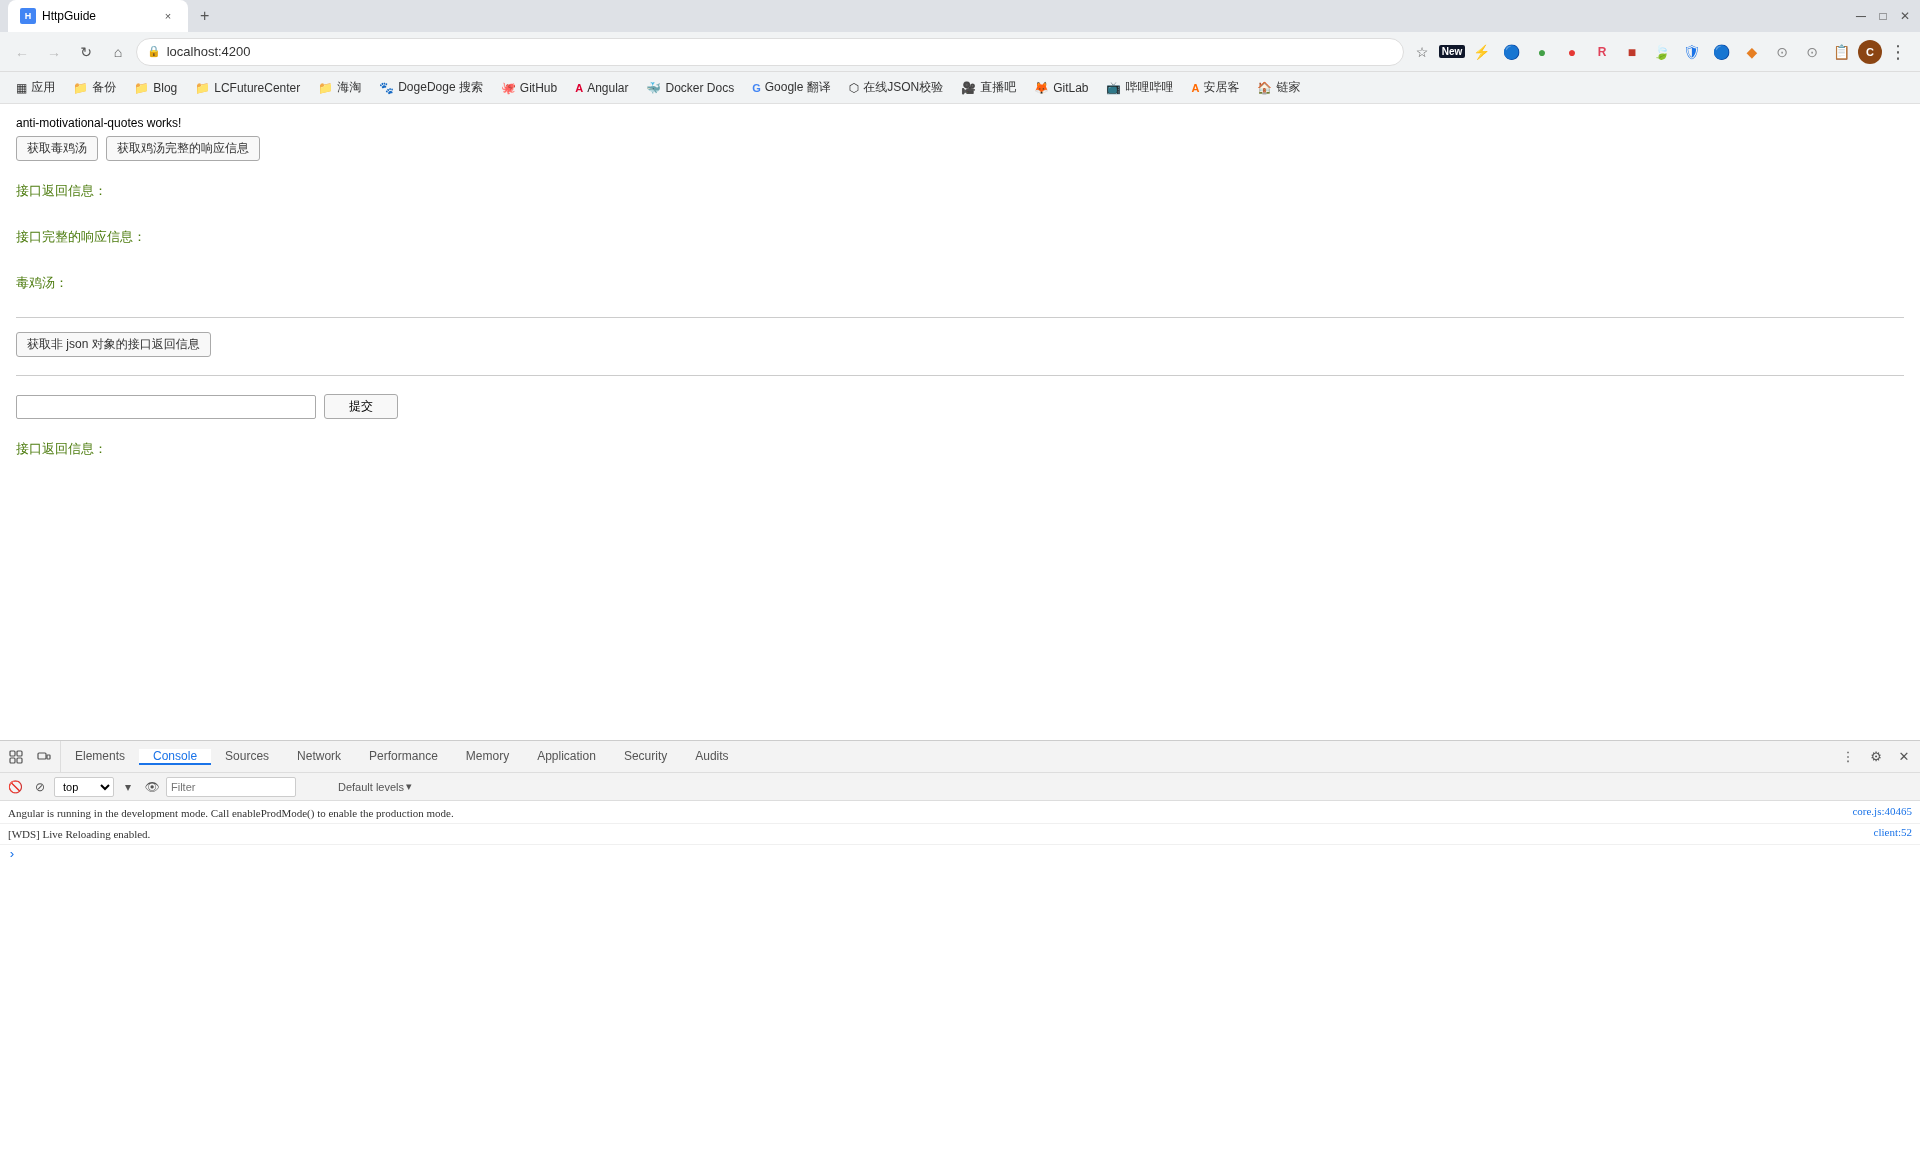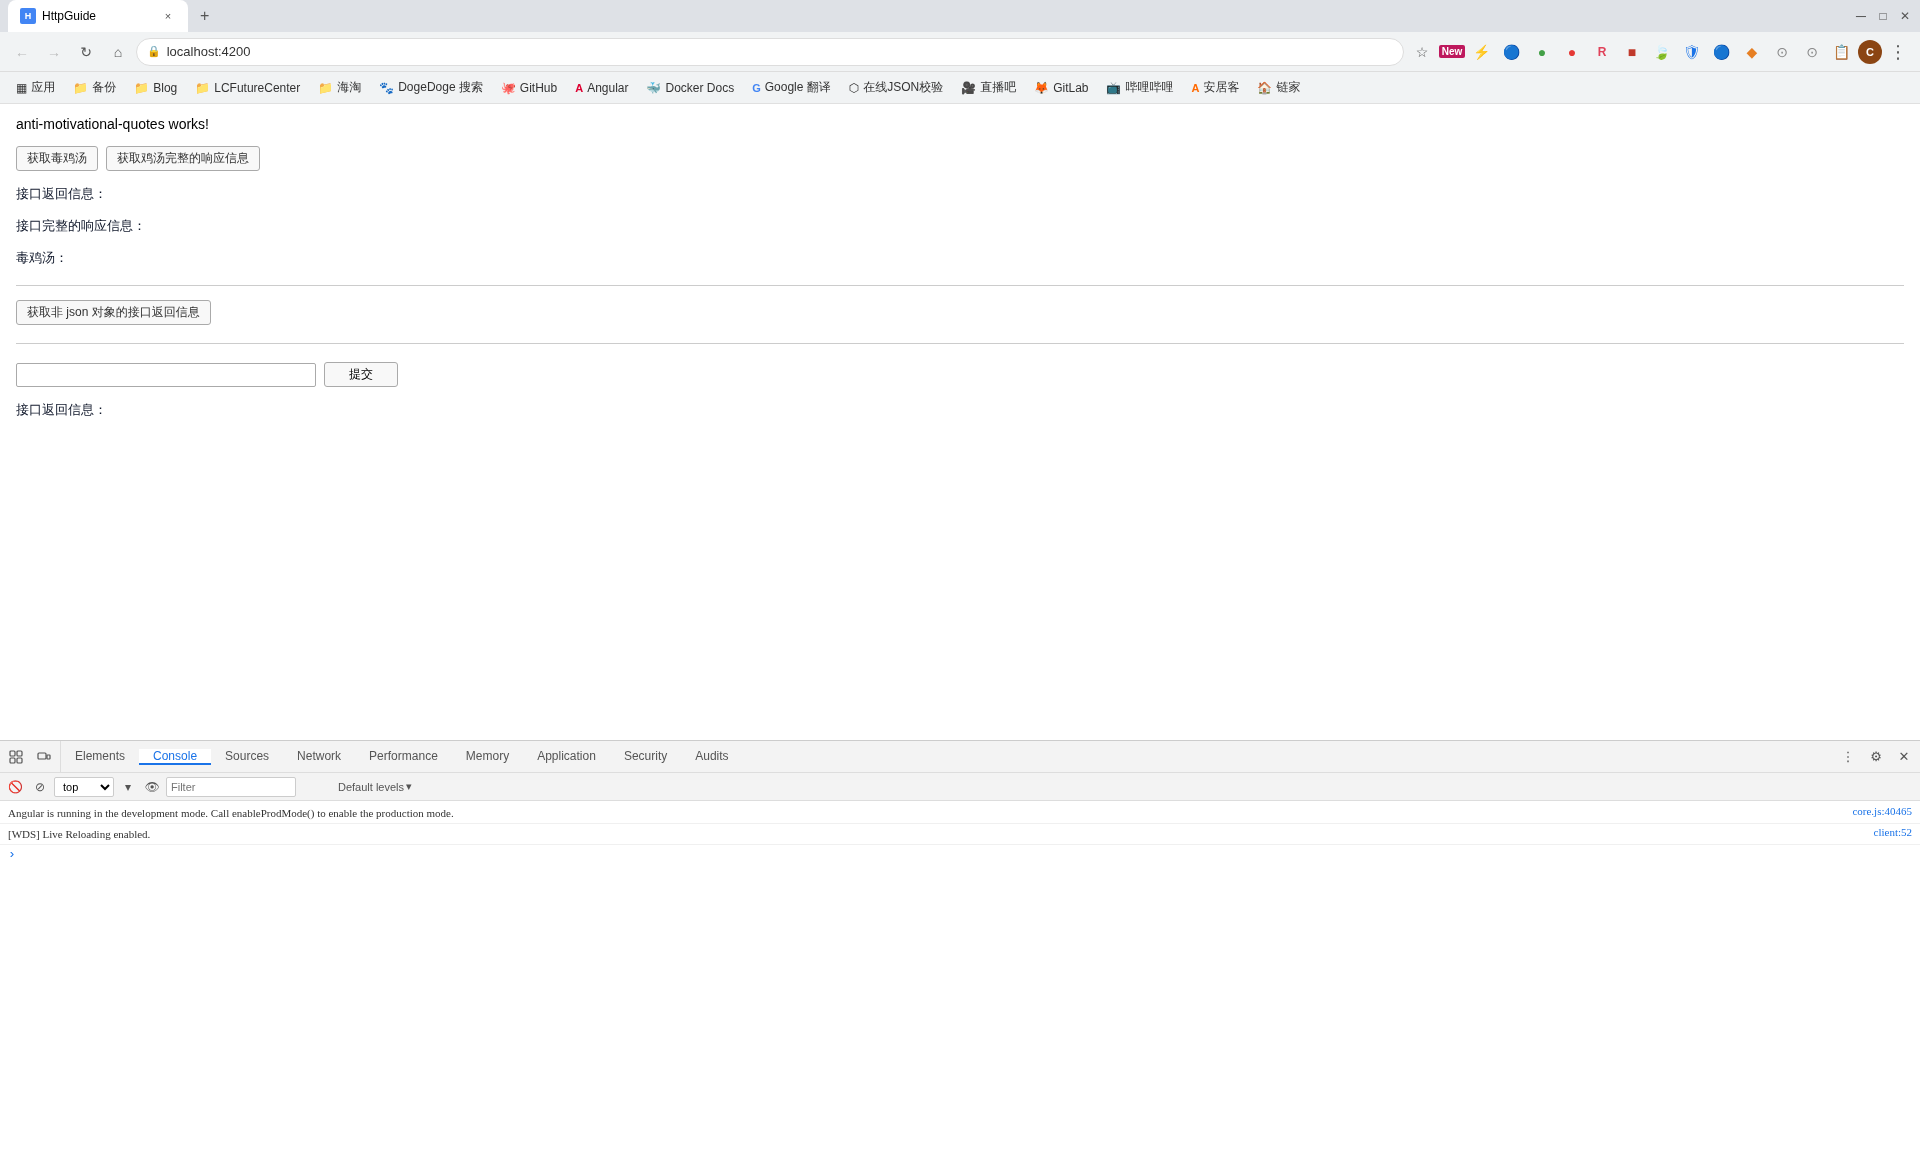--- a/index.html
+++ b/index.html
@@ -154,44 +154,44 @@
     .page-content {
       flex: 1;
       background: #fff;
       padding: 12px 16px;
       overflow-y: auto;
       display: flex;
       flex-direction: column;
       gap: 6px;
     }
     .page-title {
-      font-size: 14px;
+      font-size: 12px;
       font-weight: normal;
       color: #000;
-      margin-bottom: 8px;
+      margin-bottom: 0;
     }
     .btn-group {
       display: flex;
       gap: 8px;
       flex-wrap: wrap;
       margin-bottom: 4px;
     }
     .page-btn {
       padding: 3px 10px;
       border: 1px solid #aaa;
       background: #f8f8f8;
       border-radius: 3px;
       cursor: pointer;
       font-size: 12px;
       color: #333;
     }
     .label-text {
       font-size: 13px;
-      color: #0f172a;
-      margin: 4px 0;
+      color: #4d7c0f;
+      margin: 11px 0;
     }
     .section-divider {
       border: none;
       border-top: 1px solid #ccc;
       margin: 8px 0;
     }
     .input-row {
       display: flex;
       align-items: center;
       gap: 8px;
@@ -426,21 +426,21 @@
     <div class="nav-btn">
       <span>⌂</span>
     </div>
     <div class="address-bar">
       <span class="lock-icon">🔒</span>
       <span>localhost:4200</span>
     </div>
     <div class="nav-right">
       <div class="nav-icon-btn">☆</div>
       <div class="nav-icon-btn">
-        <span style="font-size:10px; background:#be185d; color:white; border-radius:2px; padding:1px 3px; font-weight:bold;">New</span>
+        <span style="font-size:10px; background:#0f172a; color:white; border-radius:2px; padding:1px 3px; font-weight:bold;">New</span>
       </div>
       <div class="nav-icon-btn">⚡</div>
       <div class="nav-icon-btn">🔵</div>
       <div class="nav-icon-btn dot-green">●</div>
       <div class="nav-icon-btn dot-red">●</div>
       <div class="nav-icon-btn" style="color:#e0425a; font-weight:bold; font-size:12px;">R</div>
       <div class="nav-icon-btn" style="color:#c0392b;">■</div>
       <div class="nav-icon-btn dot-green">🍃</div>
       <div class="nav-icon-btn" style="color:#1a73e8;">🛡</div>
       <div class="nav-icon-btn" style="color:#555;">🔵</div>

